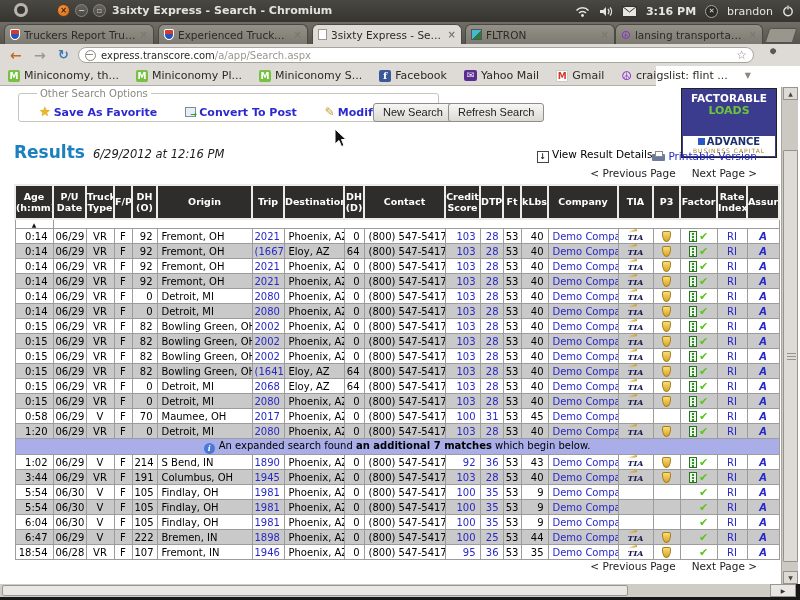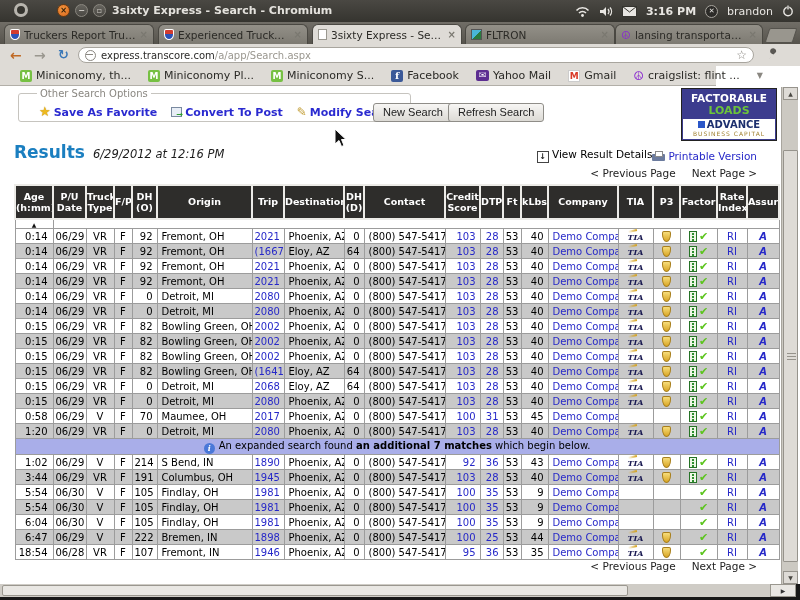--- a/index.html
+++ b/index.html
@@ -47,59 +47,59 @@
           display:flex;align-items:center;padding:0 6px;gap:5px}
   .ico-globe{width:9px;height:9px;border:1px solid #8a8781;border-radius:50%;position:relative;flex:none}
   .ico-globe::before{content:"";position:absolute;left:0;top:3px;width:7px;height:1px;background:#8a8781}
   #url-text{font-size:10px;color:#2b2a28;white-space:nowrap}
   #url-text .path{color:#9a978f}
   .ico-star-outline{margin-left:auto;color:#8a8781;font-size:12px;line-height:12px}
   .ico-star-outline::before{content:"☆"}
   #nav-wrench{left:766px;top:4px}
 
   
-  #bmbar{left:0;top:66px;width:716px;height:20px;background:#dedbd6;border-bottom:1px solid #b2afa8;box-sizing:border-box;
-         display:flex;align-items:center;gap:17px;padding:0 20px}
+  #bmbar{left:0;top:66px;width:656px;height:20px;background:#dedbd6;border-bottom:1px solid #b2afa8;box-sizing:border-box;
+         display:flex;align-items:center;gap:17px;padding:0 8px}
   .bm{display:flex;align-items:center;gap:4px;font-size:11px;color:#2b2a26;white-space:nowrap}
   .bm-ico{display:inline-block;flex:none;text-align:center}
   .bm-ico[data-icon="m"]{width:12px;height:12px;background:#76c043;border-radius:2px;color:#fff;font:bold 9px/12px "DejaVu Sans",sans-serif}
   .bm-ico[data-icon="m"]::before{content:"M"}
   .bm-ico[data-icon="fb"]{width:12px;height:12px;background:#3b5998;border-radius:2px;color:#fff;font:bold 10px/12px "DejaVu Serif",serif}
   .bm-ico[data-icon="fb"]::before{content:"f"}
   .bm-ico[data-icon="ymail"]{width:13px;height:11px;background:#5c2d91;border-radius:2px;color:#fff;font:9px/11px "DejaVu Sans",sans-serif}
   .bm-ico[data-icon="ymail"]::before{content:"✉"}
   .bm-ico[data-icon="gmail"]{width:12px;height:12px;background:#fff;border:1px solid #ccc;box-sizing:border-box;color:#d93a28;font:bold 9px/10px "DejaVu Sans",sans-serif}
   .bm-ico[data-icon="gmail"]::before{content:"M"}
   .bm-ico[data-icon="peace"]{color:#8a2bd0;font-size:12px;line-height:12px}
   .bm-ico[data-icon="peace"]::before{content:"☮"}
   #bm-chevron{margin-left:auto;color:#8a8781;font-size:8px}
 
   
   #page{left:0;top:86px;width:781px;height:498px;background:#fff}
 
   #fieldset{left:16px;top:2px;width:292px;height:34px;border:1px solid #c6c4bf;border-radius:3px;box-sizing:border-box}
   #fieldset legend{font-size:10px;color:#8a8781;padding:0 3px;margin-left:6px}
-  #fieldset .links{display:flex;gap:14px;padding:1px 0 0 8px;align-items:flex-start}
+  #fieldset .links{display:flex;gap:28px;padding:1px 0 0 8px;align-items:flex-start}
   .opt-link{display:flex;align-items:center;gap:3px;font-weight:bold;font-size:11px;color:#2a2ad0;white-space:nowrap}
   .ico-fav-star{color:#edb91f;font-size:13px;line-height:12px;text-shadow:0 0 1px #a87f1d}
   .ico-fav-star::before{content:"★"}
   .ico-convert{display:inline-block;width:11px;height:10px;background:#e8eef6;border:1px solid #7a8aa0;position:relative;box-sizing:border-box}
   .ico-convert::after{content:"→";position:absolute;right:-2px;bottom:-3px;color:#2e9e2e;font:bold 8px/8px "DejaVu Sans",sans-serif}
   .ico-modify{color:#c09a2e;font-size:12px;line-height:12px}
   .ico-modify::before{content:"✎"}
 
   .pushbtn{position:absolute;top:17px;height:19px;background:linear-gradient(#f7f6f4,#dcdad5);border:1px solid #8f8d88;border-radius:3px;
            font-size:11px;color:#222;padding:0 9px;line-height:17px;box-sizing:border-box}
   #btn-new{left:373px}#btn-refresh{left:448px}
 
   
   #ad1{left:575px;top:2px;width:98px;height:53px;background:#060606;text-align:center;padding-top:3px;box-sizing:border-box}
   #ad1 .l{color:#3dc43d;font-weight:bold;font-size:9.5px;line-height:11px}
   #ad1 .u{color:#cfd0cf;font-weight:bold;font-size:10px;margin-top:3px}
-  #ad2{left:681px;top:2px;width:96px;height:53px;background:#3c3c8e;text-align:center;box-sizing:border-box;border:1px solid #222}
+  #ad2{left:681px;top:2px;width:96px;height:70px;background:#3c3c8e;text-align:center;box-sizing:border-box;border:1px solid #222}
   #ad2 .f1{color:#fff;font-weight:bold;font-size:10.5px;padding-top:3px}
   #ad2 .f2{color:#6cc43a;font-weight:bold;font-size:11px}
   #ad2 .brandbox{position:absolute;left:1px;right:1px;bottom:1px;height:20px;background:#fff}
   #ad2 .brand{color:#1c2f6e;font-weight:bold;font-size:10px;line-height:12px}
   #ad2 .brand::before{content:"";display:inline-block;width:7px;height:7px;background:#2a56c8;margin-right:2px}
   #ad2 .brandsub{color:#a08030;font-size:6px;letter-spacing:1px;line-height:6px}
 
   #results-head{left:14px;top:56px}
   #results-title{font-size:17px;font-weight:bold;color:#1b7fc0;display:inline}
   #results-time{font-size:11.5px;font-style:italic;color:#1c1c1c;margin-left:8px}

